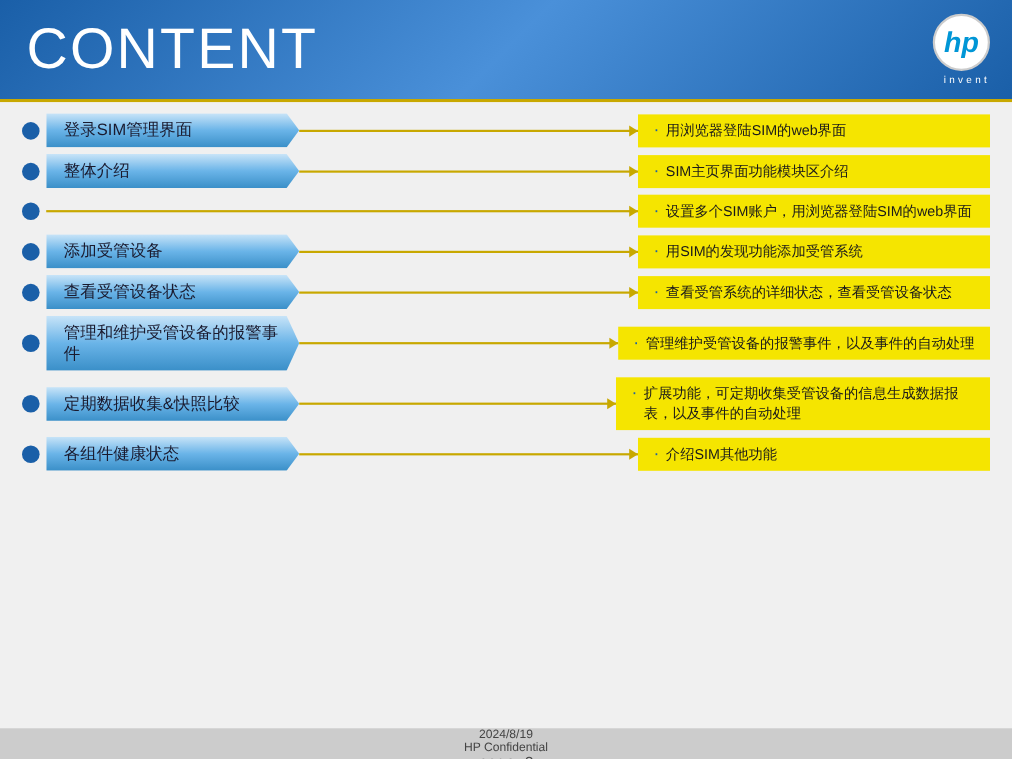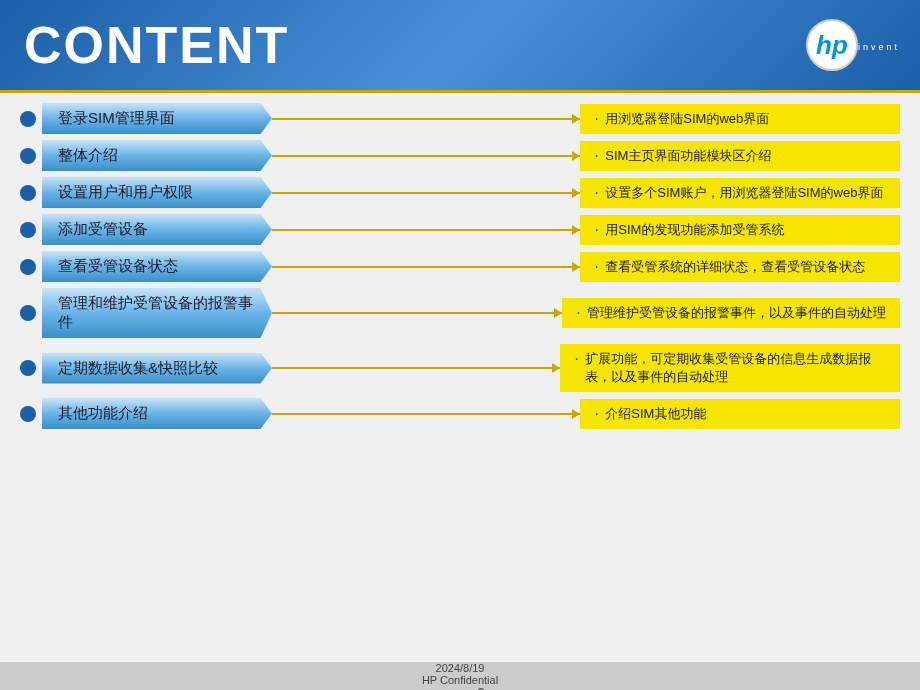--- a/index.html
+++ b/index.html
@@ -27,33 +27,33 @@
       height: 90px;
       display: flex;
       align-items: center;
       padding: 0 24px;
       position: relative;
       flex-shrink: 0;
     }
 
     .header-title {
       font-size: 52px;
-      font-weight: bold;
+      font-weight: normal;
       color: #ffffff;
       letter-spacing: 2px;
     }
 
     .hp-logo {
       position: absolute;
       right: 20px;
       top: 50%;
       transform: translateY(-50%);
       display: flex;
-      flex-direction: row;
-      align-items: center;
+      flex-direction: column;
+      align-items: flex-end;
     }
 
     .hp-logo-circle {
       width: 52px;
       height: 52px;
       border-radius: 50%;
       background: #ffffff;
       display: flex;
       align-items: center;
       justify-content: center;
@@ -230,21 +230,20 @@
         <div class="bullet-dot"></div>
         <div class="left-label">整体介绍</div>
         <div class="connector-line"></div>
         <div class="right-label">
           <span class="right-label-bullet">·</span>
           <span>SIM主页界面功能模块区介绍</span>
         </div>
       </div>
       <div class="content-row">
         <div class="bullet-dot"></div>
-        <div class="left-label">设置用户和用户权限</div>
         <div class="connector-line"></div>
         <div class="right-label">
           <span class="right-label-bullet">·</span>
           <span>设置多个SIM账户，用浏览器登陆SIM的web界面</span>
         </div>
       </div>
       <div class="content-row">
         <div class="bullet-dot"></div>
         <div class="left-label">添加受管设备</div>
         <div class="connector-line"></div>
@@ -277,21 +276,21 @@
         <div class="connector-line"></div>
         <div class="right-label multiline">
           <div style="display: flex; align-items: flex-start;">
             <span class="right-label-bullet">·</span>
             <span>扩展功能，可定期收集受管设备的信息生成数据报表，以及事件的自动处理</span>
           </div>
         </div>
       </div>
       <div class="content-row">
         <div class="bullet-dot"></div>
-        <div class="left-label">其他功能介绍</div>
+        <div class="left-label">各组件健康状态</div>
         <div class="connector-line"></div>
         <div class="right-label">
           <span class="right-label-bullet">·</span>
           <span>介绍SIM其他功能</span>
         </div>
       </div>
     </div>
 
   <div class="footer">
     <span class="footer-date">2024/8/19</span>

